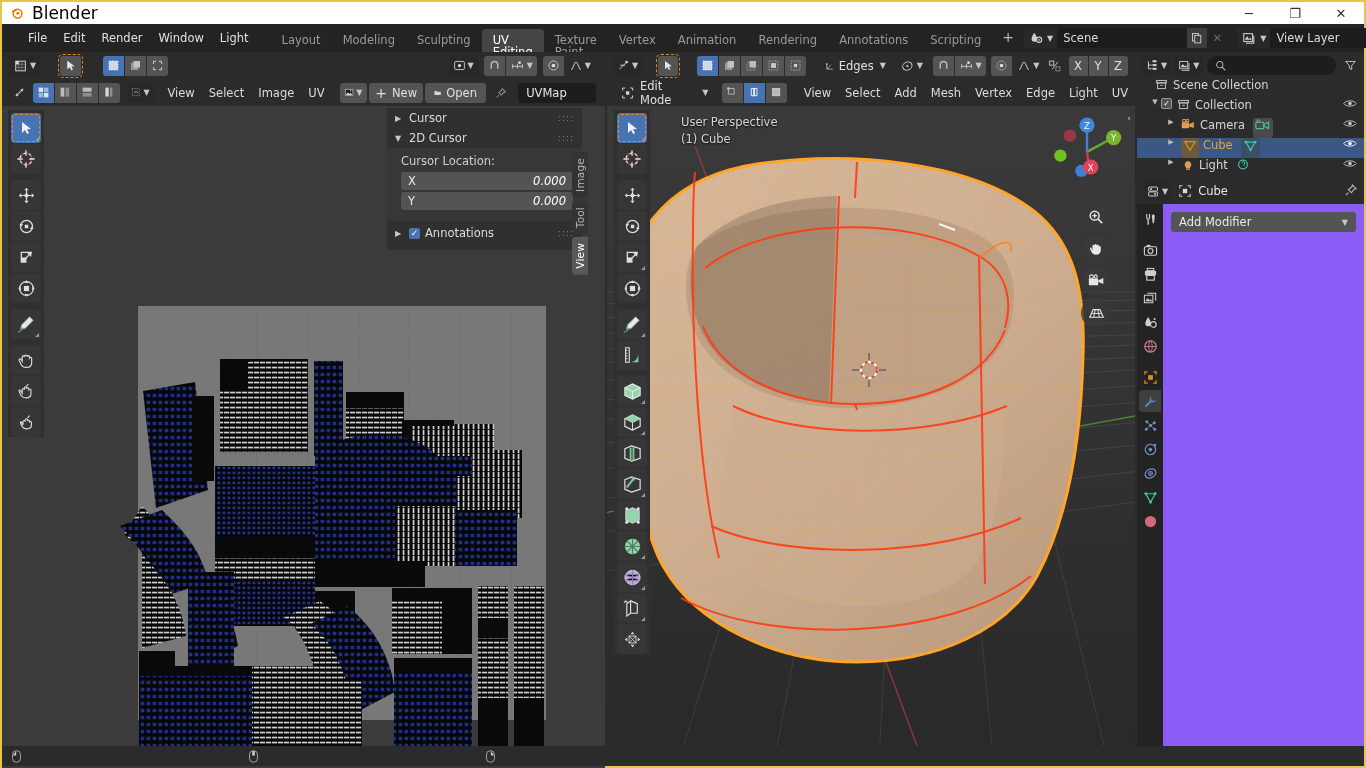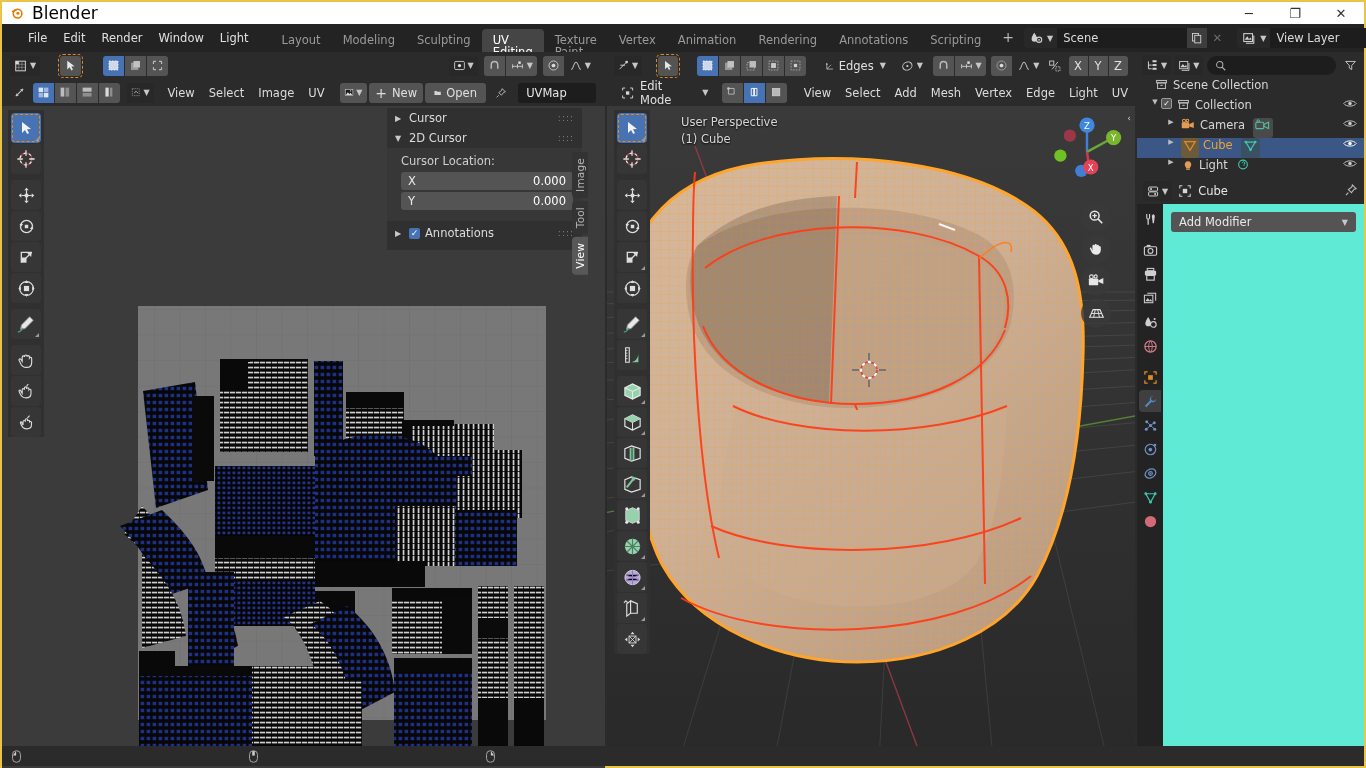--- a/index.html
+++ b/index.html
@@ -67,21 +67,21 @@
 
   
   .npanel { position:absolute; background:#303030; z-index:5; }
   .prow { display:flex; align-items:center; height:20px; padding:0 8px; color:#dcdcdc; font-size:11.5px; gap:5px; }
   .ptri { font-size:8px; color:#c9c9c9; width:9px; }
   .pgrip { margin-left:auto; color:#7d7d7d; font-size:9px; letter-spacing:1px; }
   .pbody { background:#373737; margin:0 0 2px 0; padding:6px 9px 9px 14px; }
   .sublabel { color:#cfcfcf; font-size:11.5px; margin-bottom:4px; }
   .numfield { background:#545454; border-radius:3px; height:18px; display:flex; align-items:center; padding:0 7px; margin-bottom:2px; font-size:11.5px; }
   .numfield .nlab { color:#e8e8e8; }
-  .numfield .nval { margin-left:auto; color:#ffffff; }
+  .numfield .nval { margin-left:auto; color:#ffffff;font-style:italic; }
   .cbox { width:11px; height:11px; background:#4772b3; border-radius:2px; display:flex; align-items:center; justify-content:center; color:#fff; font-size:9px; }
 
   
   #vp3d { left:605px; top:50px; }
   .vp-canvas { position:absolute; inset:0; overflow:hidden; }
   .vp-text { position:absolute; left:74px; top:60px; font-size:11.5px; color:#d8d8d8; line-height:17px; text-shadow:0 1px 2px #000; pointer-events:none; }
   .navgiz { position:absolute; right:14px; top:14px; width:76px; height:76px; }
   .navbtn { position:absolute; right:24px; width:30px; height:30px; border-radius:50%; background:#3a3a3acc; display:flex; align-items:center; justify-content:center; }
 
   
@@ -92,21 +92,21 @@
   .ol-tri { width:12px; text-align:center; font-size:7px; color:#bdbdbd; }
   .search { flex:1; background:#1d1d1d; border-radius:10px; height:19px; display:flex; align-items:center; padding:0 8px; gap:5px; margin:0 4px; }
 
   
   #props { left:1135px; top:176px; }
   .pbreadcrumb { display:flex; align-items:center; height:26px; background:#2b2b2b; padding:0 6px; gap:6px; font-size:11.5px; }
   .ptabcol { position:absolute; left:0; top:26px; width:26px; bottom:0; background:#232323; display:flex; flex-direction:column; align-items:center; padding-top:4px; gap:2px; }
   .ptab { width:22px; height:22px; border-radius:4px 0 0 4px; display:flex; align-items:center; justify-content:center; }
   .ptab.active { background:#3f3f3f; }
   .ptab.gap { margin-top:7px; }
-  .pcontent { position:absolute; left:26px; top:26px; right:0; bottom:0; background:#5eead4; padding:8px; }
+  .pcontent { position:absolute; left:26px; top:26px; right:0; bottom:0; background:#8b5cf6; padding:8px; }
   .addmod { width:100%; height:20px; background:#545454; border-radius:3px; display:flex; align-items:center; padding:0 8px; font-size:11.5px; color:#e9e9e9; }
 
   
   .statusbar { position:absolute; left:0; bottom:0; width:1362px; height:20px; background:#2b2b2b; display:flex; align-items:center; font-size:11px; color:#b6b6b6; }
   .mousehint { display:flex; align-items:center; gap:4px; margin-left:10px; }
   .status-right { margin-left:auto; margin-right:12px; color:#cfcfcf; }
 </style>
 </head>
 <body>
 

